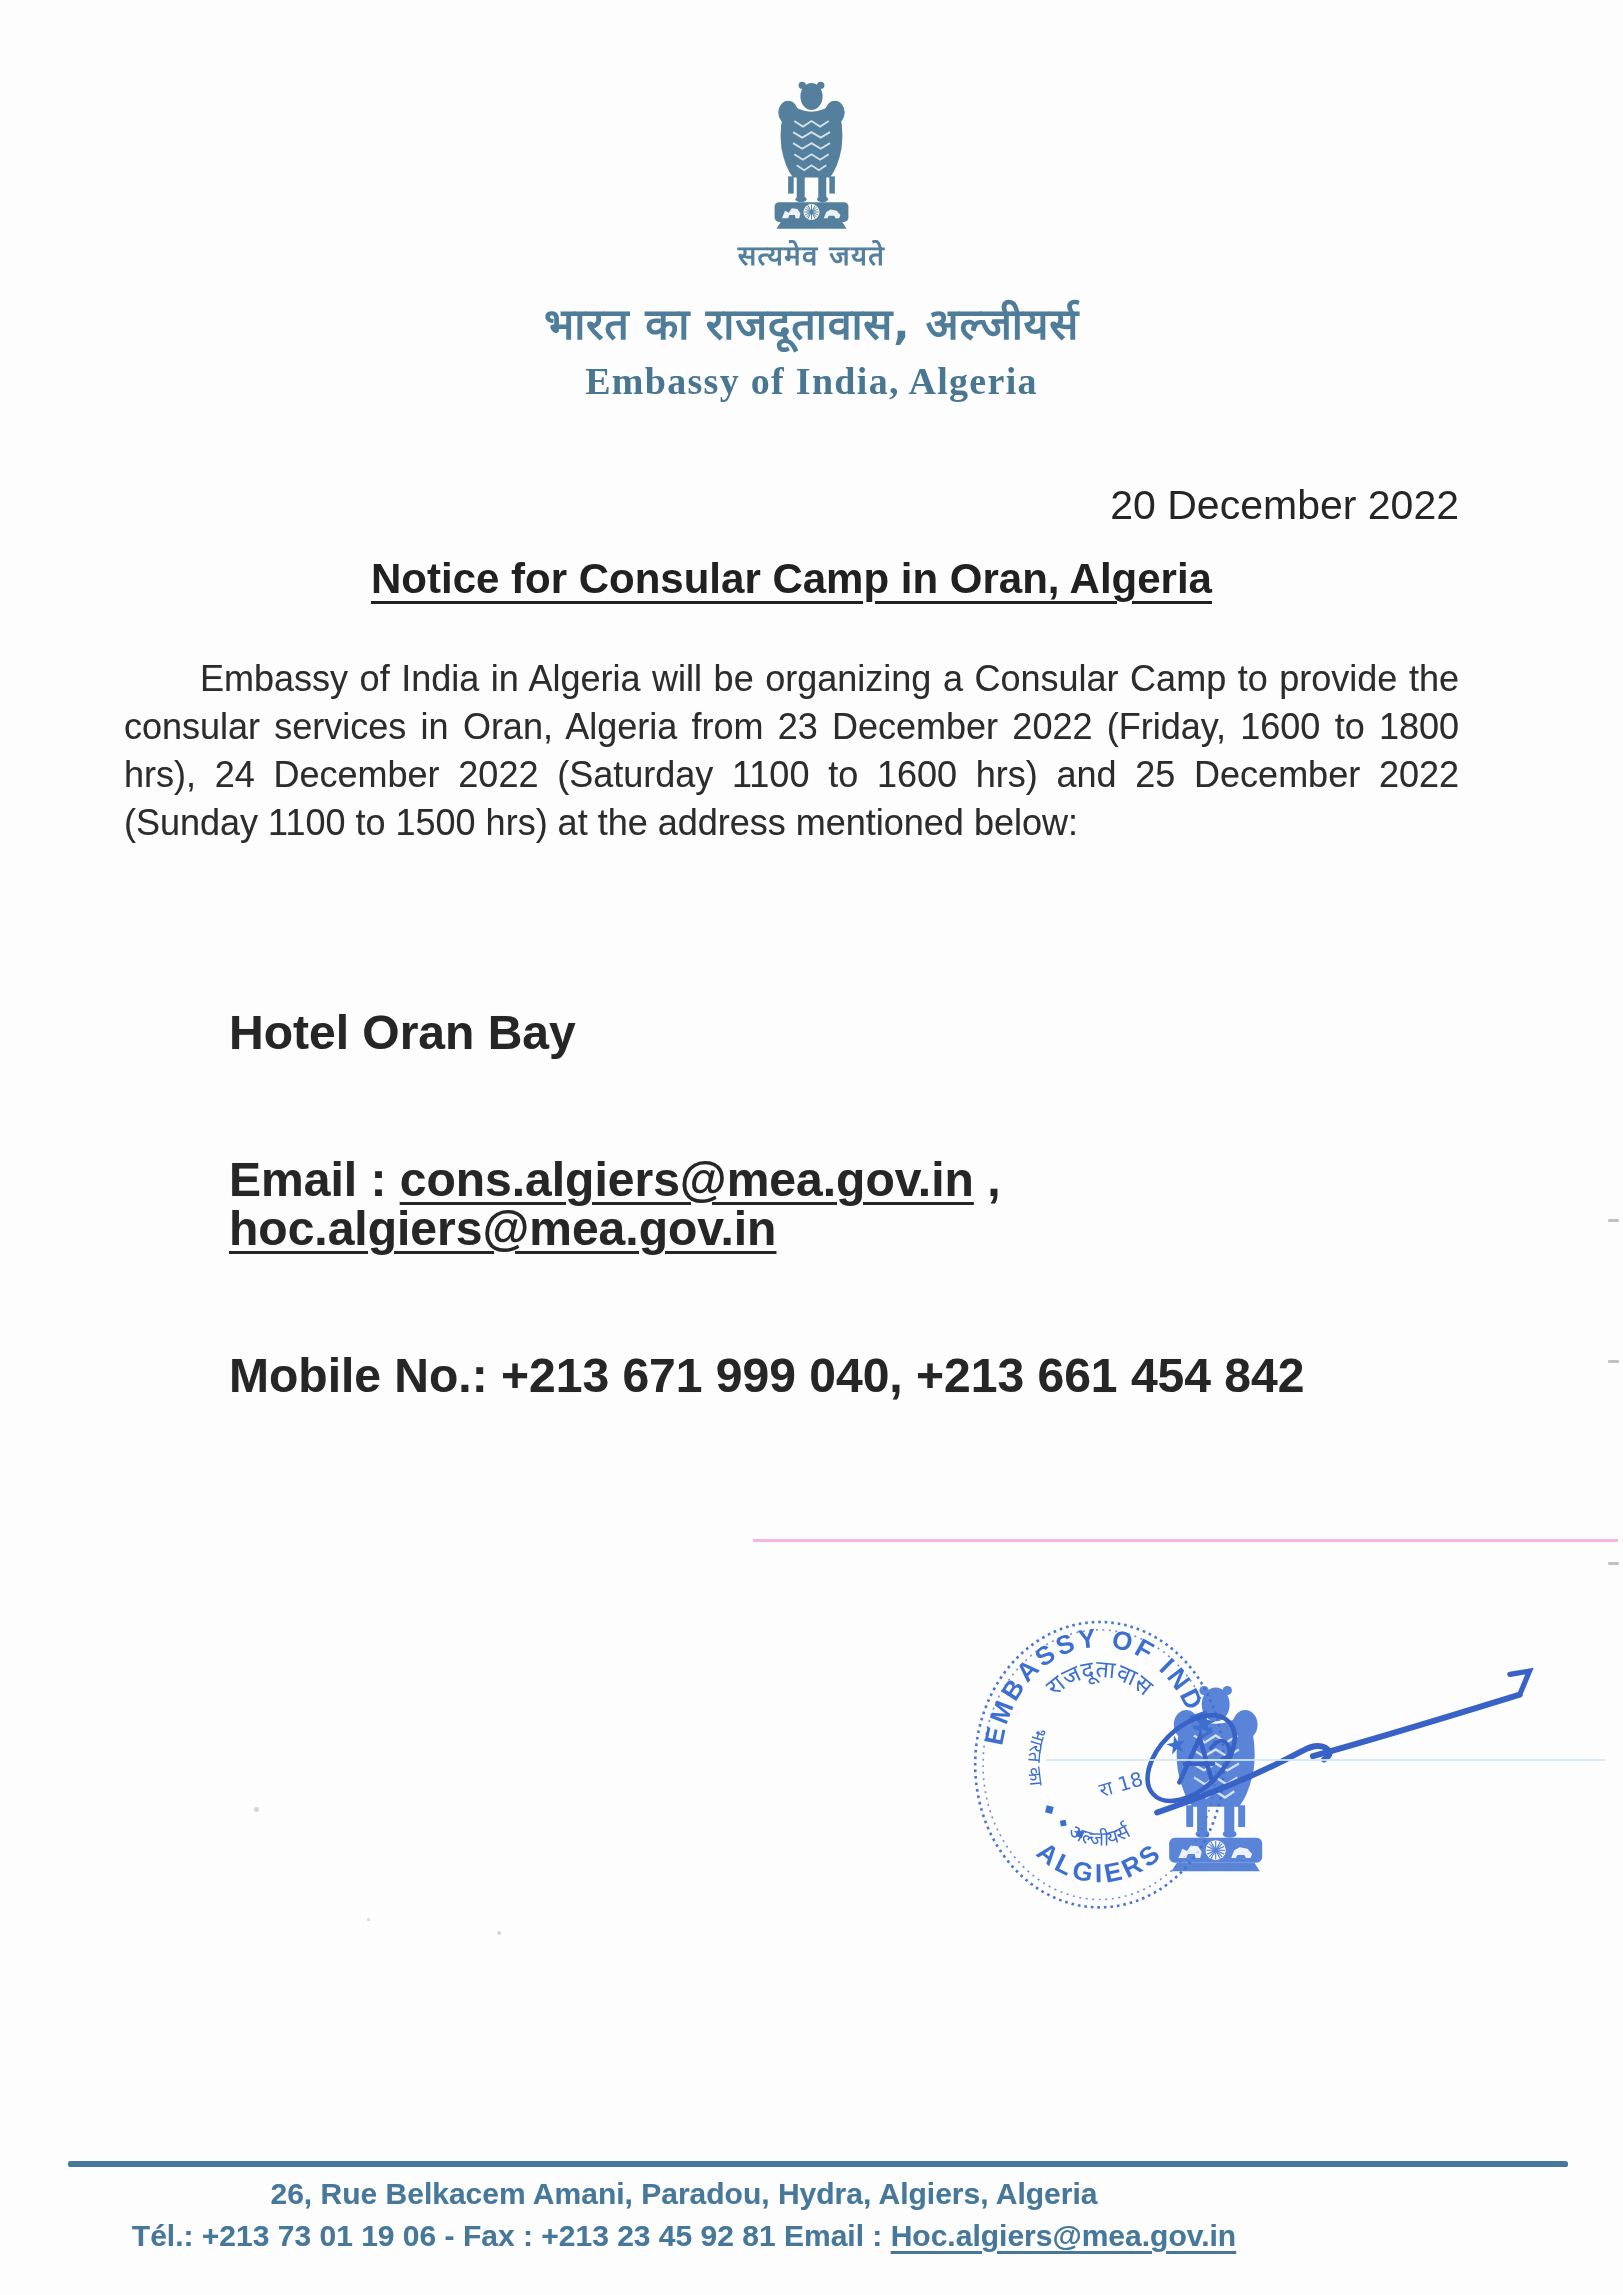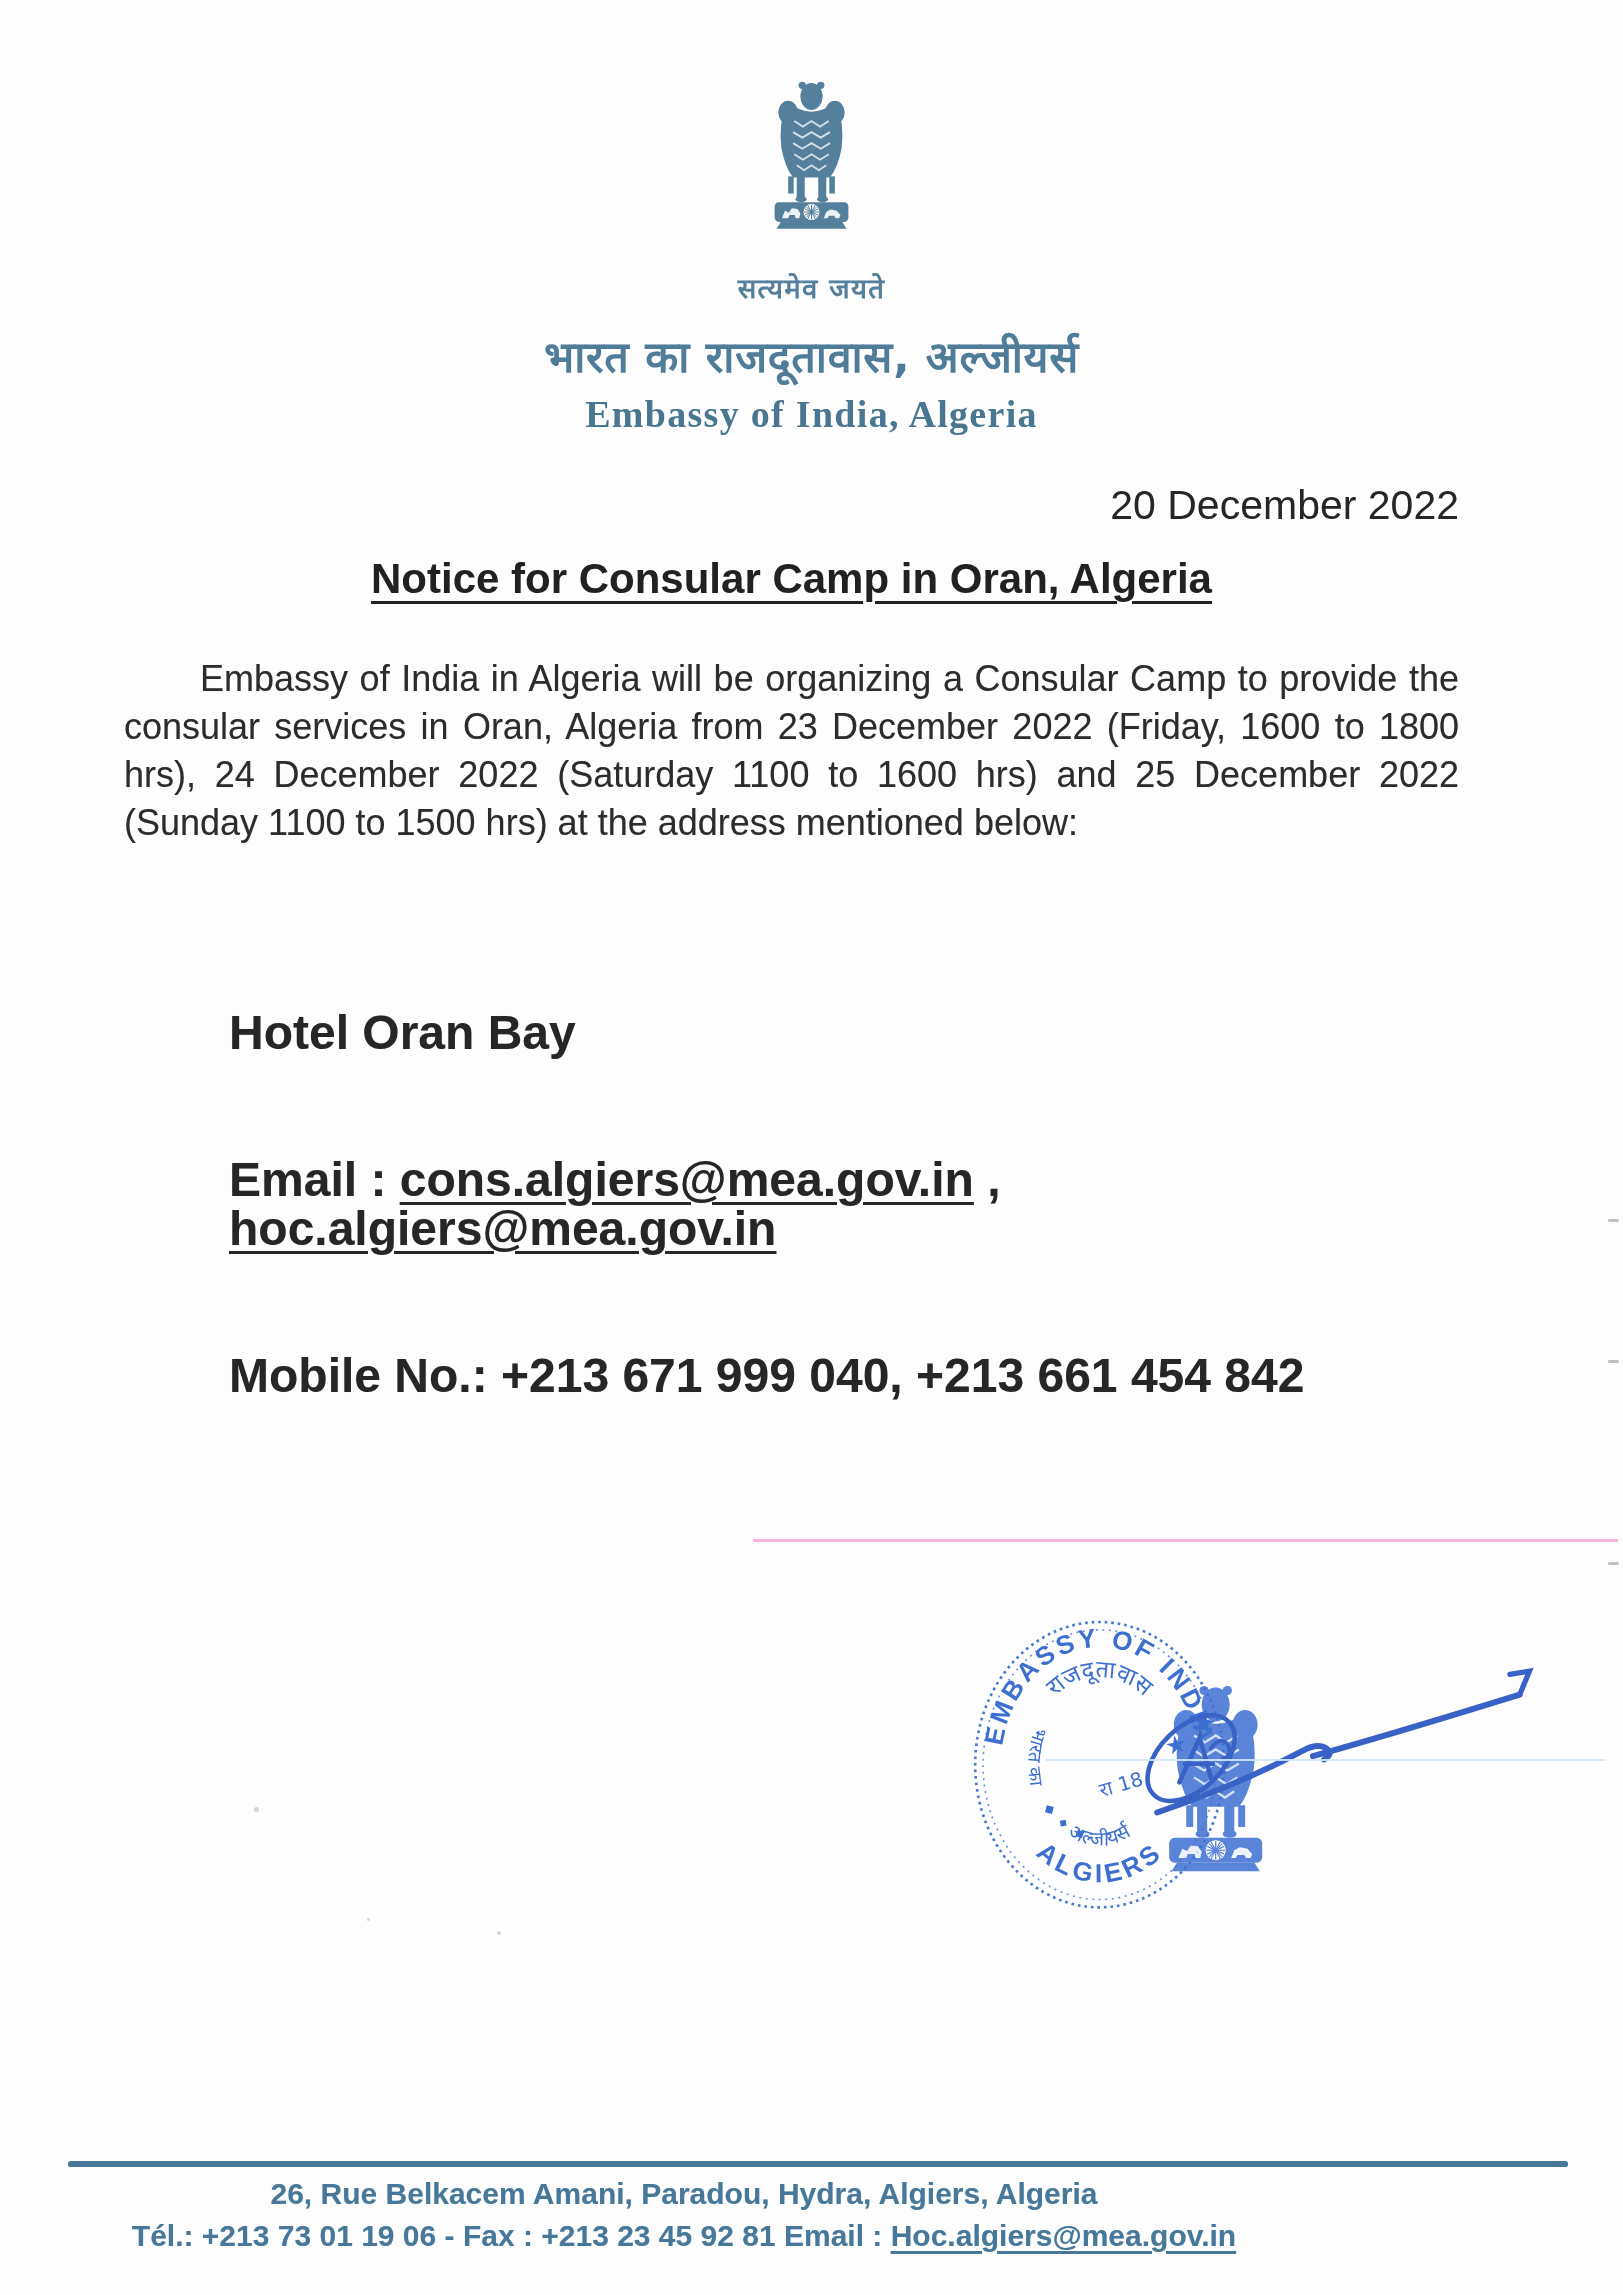--- a/index.html
+++ b/index.html
@@ -5,21 +5,21 @@
   html,body{margin:0;padding:0;background:#e8e8e8;}
   .page{
     position:relative;
     width:1623px;height:2295px;
     background:#fdfdfd;
     overflow:hidden;
     font-family:"Liberation Sans", sans-serif;
     color:#2e2e2e;
   }
   .abs{position:absolute;}
-  .centered{left:0;width:1623px;text-align:center;margin-top:33px;}
+  .centered{left:0;width:1623px;text-align:center;}
   .deva{font-family:"DejaVu Sans", sans-serif;}
 
   
   .emblem-svg{position:absolute;left:750px;top:73px;width:123px;height:160px;}
   .motto{top:236px;font-size:27.5px;color:#54809d;font-weight:bold;letter-spacing:1.3px;}
   .org-hi{top:293px;font-size:43px;color:#4e7c99;font-weight:bold;letter-spacing:0.7px;}
   .org-en{top:359px;font-size:38px;color:#497691;font-weight:bold;
           font-family:"Liberation Serif", serif;letter-spacing:1.3px;}
 
   

